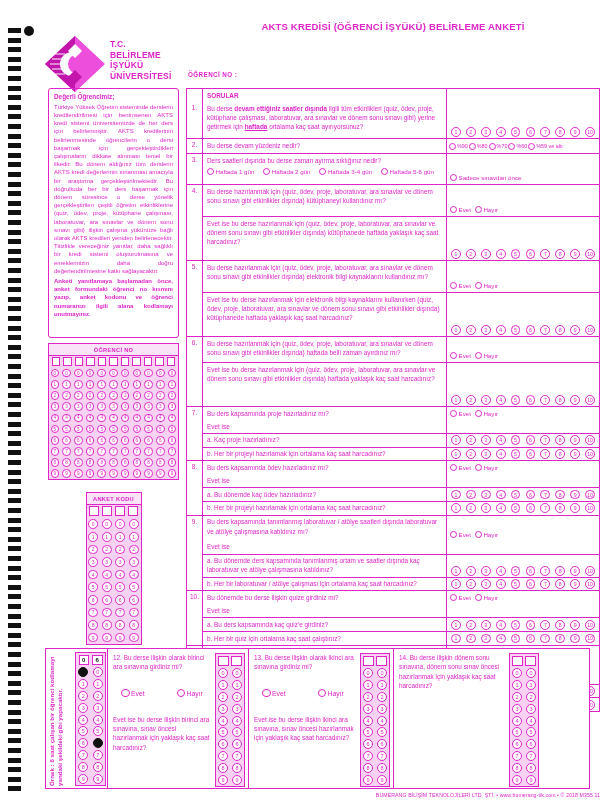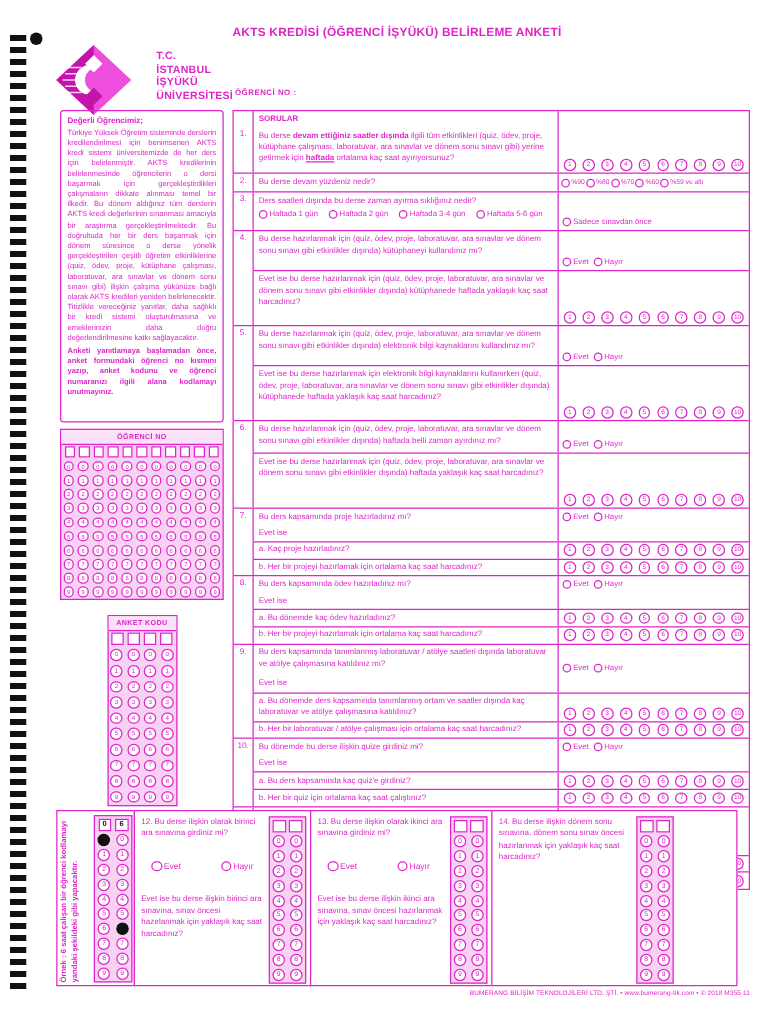--- a/index.html
+++ b/index.html
@@ -7,23 +7,23 @@
        font-family:"Liberation Sans",sans-serif;color:#DF25C9;overflow:hidden;}
   *{box-sizing:border-box;}
   .abs{position:absolute;}
 
   
   .marks{left:8px;top:28px;width:13px;height:764px;
          background:repeating-linear-gradient(180deg,#111 0 5px,transparent 5px 9.6px);}
   .regdot{left:24px;top:26px;width:10px;height:10px;border-radius:50%;background:#111;}
 
   
-  .title{left:186px;top:21px;width:414px;font-size:9.5px;font-weight:bold;letter-spacing:.2px;}
+  .title{left:186px;top:21px;width:414px;text-align:center;font-size:9.5px;font-weight:bold;letter-spacing:.2px;}
   .logo{left:44px;top:35px;width:62px;height:58px;}
-  .univ{left:125px;top:39px;font-size:8.5px;font-weight:bold;line-height:10.5px;letter-spacing:.2px;}
+  .univ{left:110px;top:39px;font-size:8.5px;font-weight:bold;line-height:10.5px;letter-spacing:.2px;}
   .stuno{left:188px;top:71px;font-size:6.3px;font-weight:bold;letter-spacing:.4px;}
 
   
   .sidebar{left:48px;top:88px;width:131px;}
   .sb-text{border:1px solid #DF25C9;border-radius:3px;padding:4px 5px;height:250px;
            font-size:6px;line-height:8.2px;text-align:justify;overflow:hidden;}
   .sb-greet{font-weight:bold;font-size:6.4px;margin-bottom:1.5px;}
   .sb-note{font-weight:bold;margin-top:2px;}
 
   
@@ -109,21 +109,21 @@
     </g>
     <circle cx="28" cy="29" r="12" fill="#fff"></circle>
     <circle cx="34" cy="29" r="10" fill="#ED4FDC"></circle>
     <polygon points="31,9 38,16 31,23 24,16" fill="#fff"></polygon>
     <polygon points="31,35 38,42 31,49 24,42" fill="#C315AC"></polygon>
   </svg>
 </div>
 
 <div class="abs univ">
   <div>T.C.</div>
-  <div>İSTANBUL</div>
+  <div>BELİRLEME</div>
   <div>İŞYÜKÜ</div>
   <div>ÜNİVERSİTESİ</div>
 </div>
 
 <div class="abs stuno">ÖĞRENCİ NO :</div>
 
 <div class="abs sidebar">
   <div class="sb-text">
     <div class="sb-greet">Değerli Öğrencimiz;</div>
     <span>Türkiye Yüksek Öğretim sisteminde derslerin kredilendirilmesi için benimsenen AKTS kredi sistemi üniversitemizde de her ders için belirlenmiştir. AKTS kredilerinin belirlenmesinde öğrencilerin o dersi başarmak için gerçekleştirdikleri çalışmaların dikkate alınması temel bir ilkedir. Bu dönem aldığınız tüm derslerin AKTS kredi değerlerinin sınanması amacıyla bir araştırma gerçekleştirilmektedir. Bu doğrultuda her bir ders başarmak için dönem süresince o derse yönelik gerçekleştirilen çeşitli öğretim etkinliklerine (quiz, ödev, proje, kütüphane çalışması, laboratuvar, ara sınavlar ve dönem sonu sınavı gibi) ilişkin çalışma yükünüze bağlı olarak AKTS kredileri yeniden belirlenecektir. Titizlikle vereceğiniz yanıtlar, daha sağlıklı bir kredi sistemi oluşturulmasına ve emeklerinizin daha doğru değerlendirilmesine katkı sağlayacaktır.</span>

